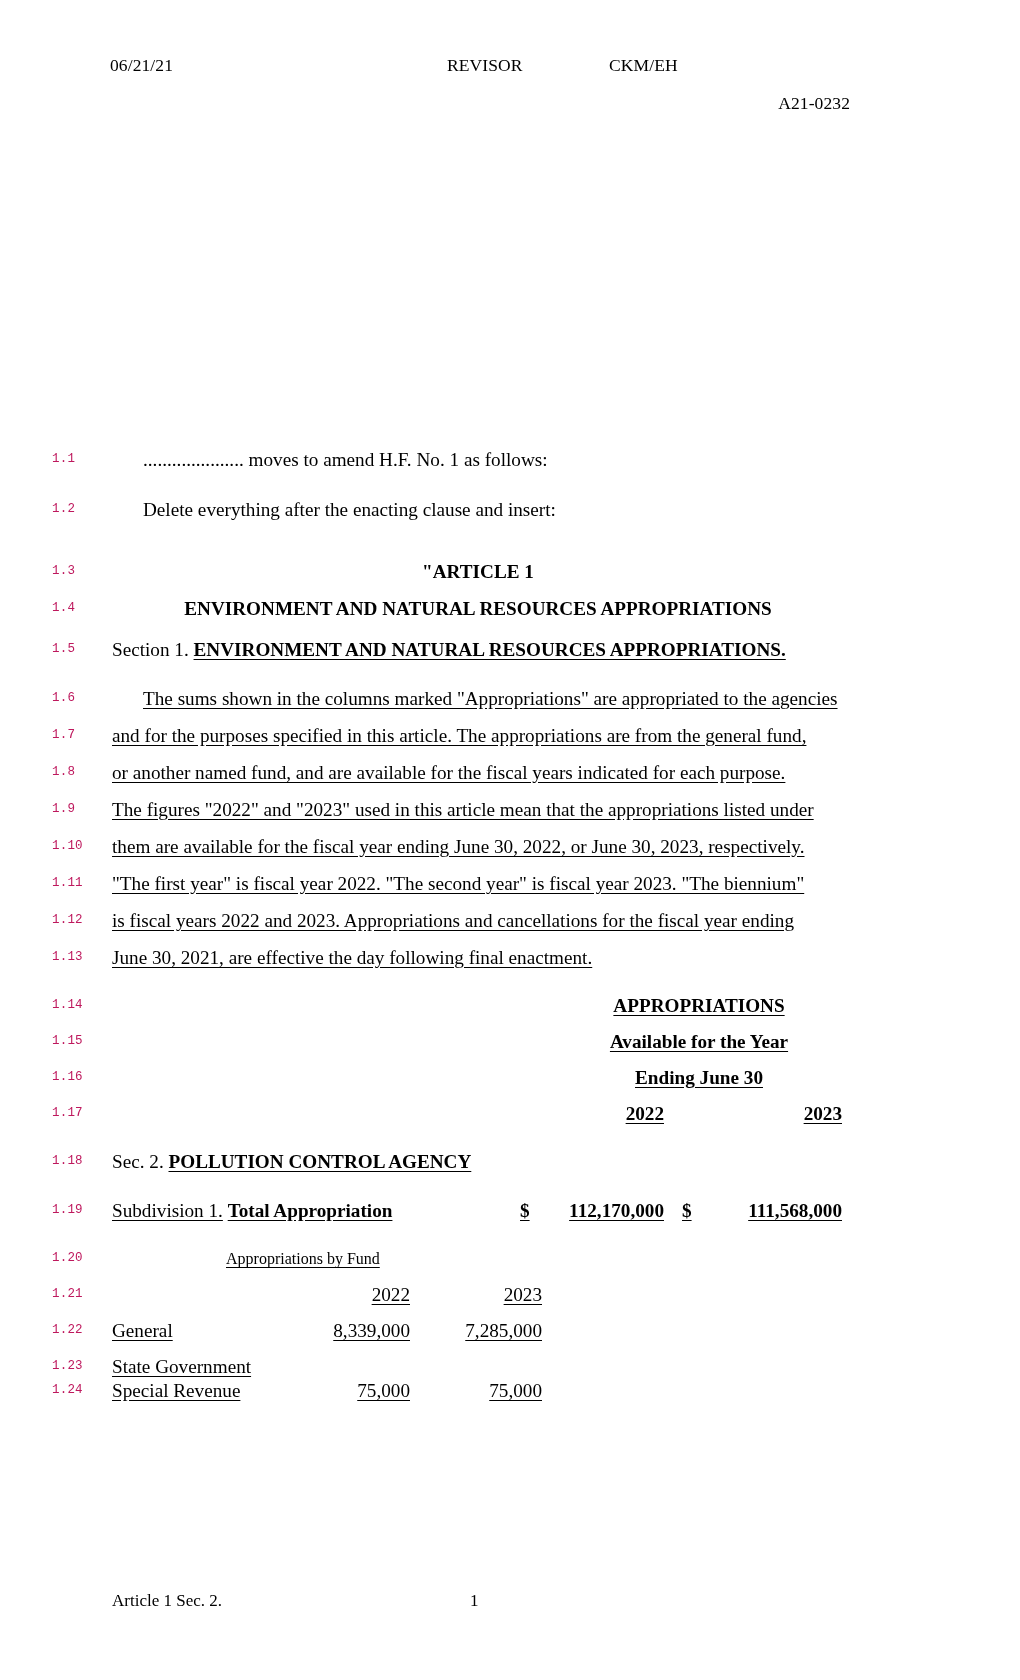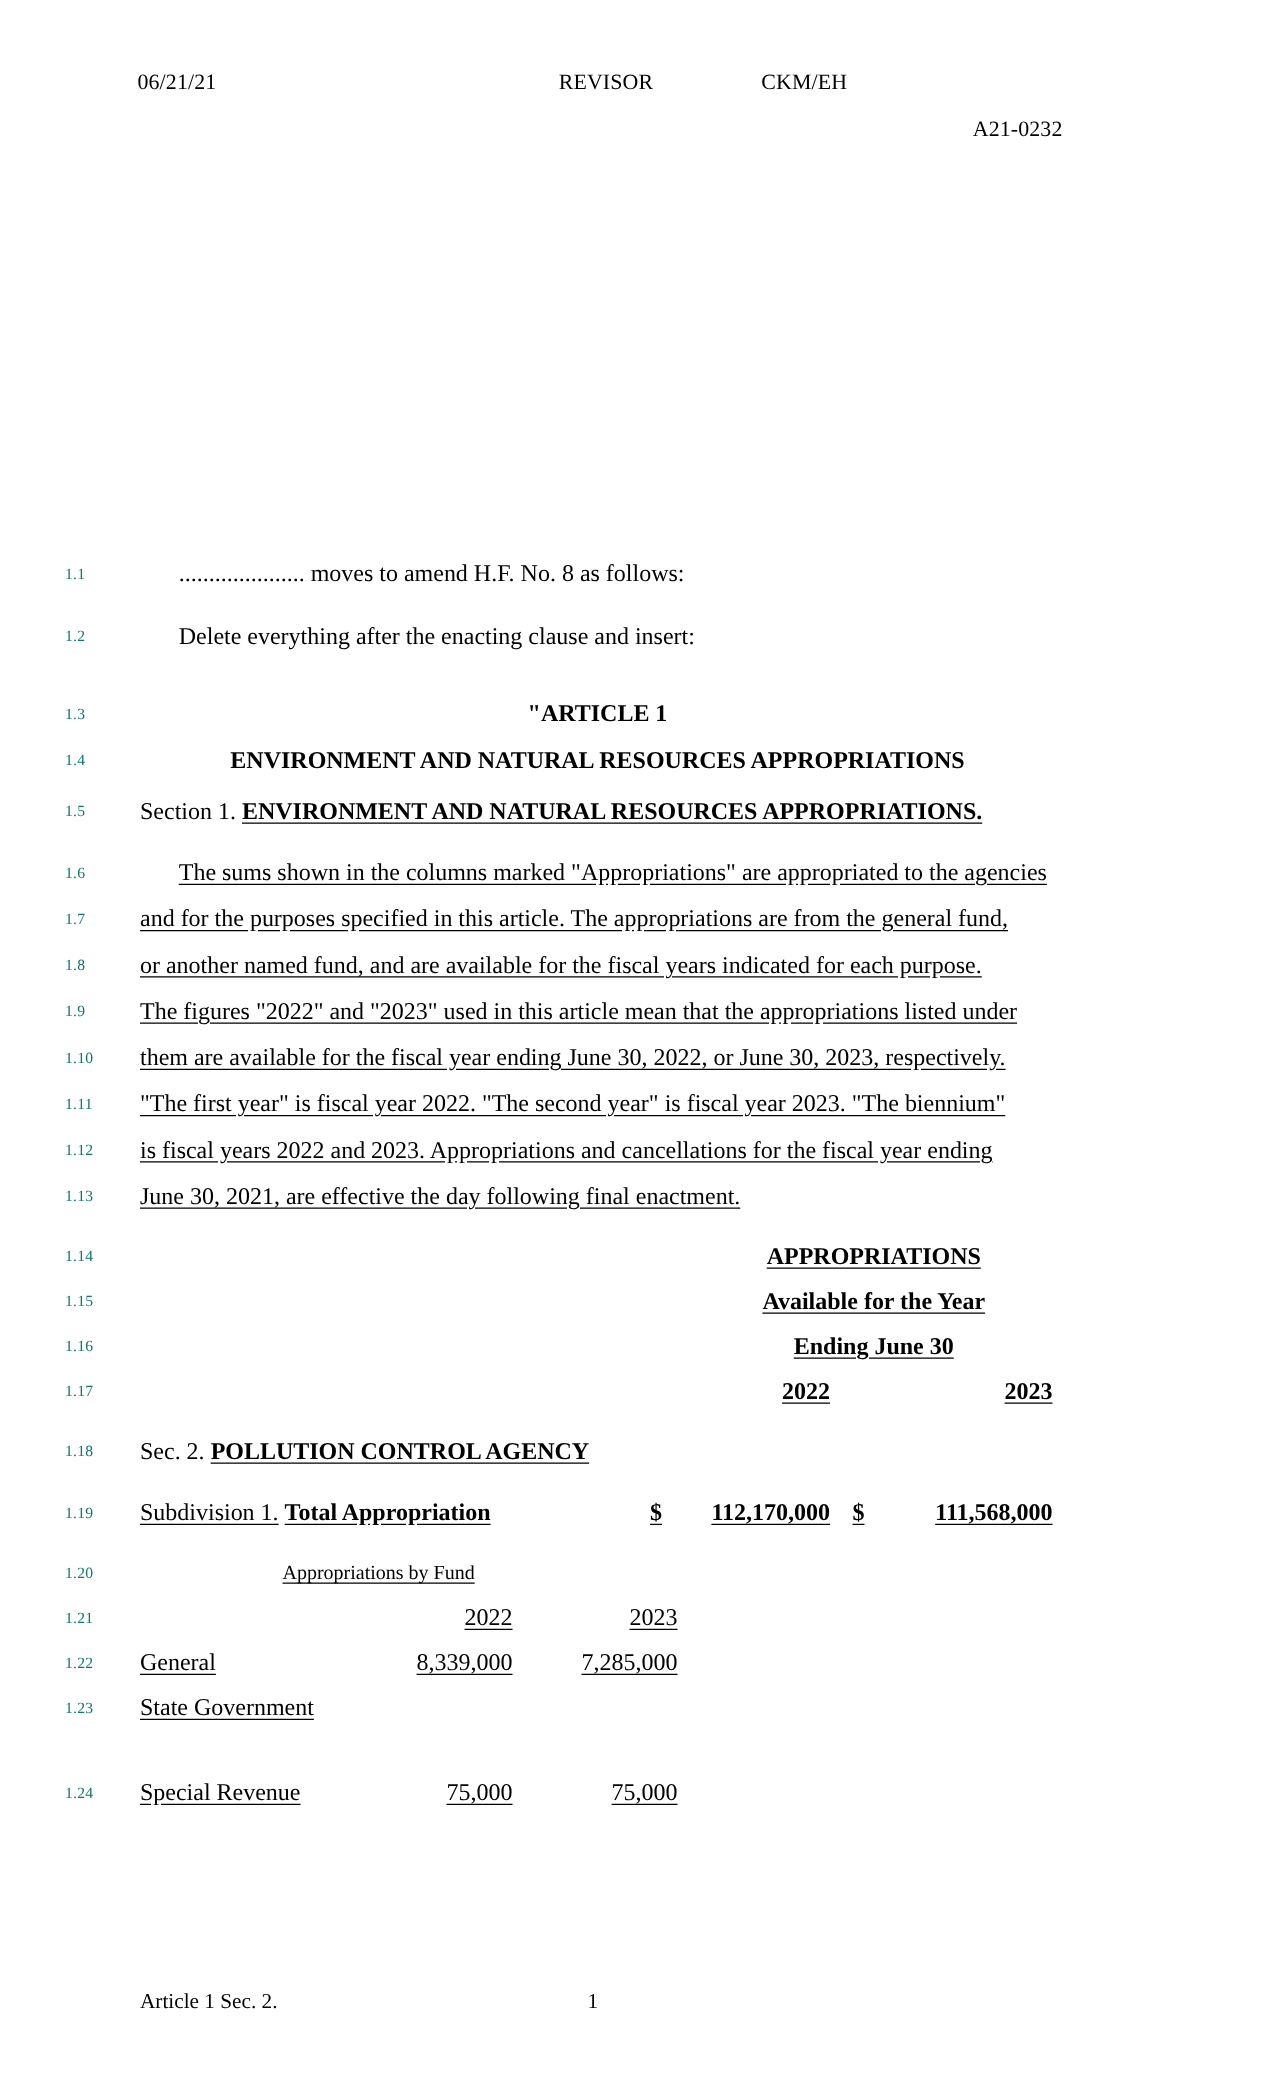--- a/index.html
+++ b/index.html
@@ -50,22 +50,22 @@
     min-height: 20px;
   }
 
   
   .lineno {
     position: absolute;
     left: 52px;
     top: 4px;
     width: 46px;
     font-size: 12.5px;
-    color: #0f766e;
-    font-family: Liberation Serif, serif;
+    color: #be185d;
+    font-family: Liberation Mono, monospace;
     letter-spacing: 0.2px;
   }
 
   
   .txt {
     position: absolute;
     left: 112px;
     top: 0;
     width: 732px;
     font-size: 19.2px;
@@ -181,21 +181,21 @@
     <span class="hdr-date">06/21/21</span>
     <span class="hdr-revisor">REVISOR</span>
     <span class="hdr-initials">CKM/EH</span>
     <span class="hdr-docid">A21-0232</span>
   </div>
 
   <div class="body-block">
 
     <div class="ln" style="height:50px;">
       <span class="lineno">1.1</span>
-      <div class="txt indent">..................... moves to amend H.F. No. 8 as follows:</div>
+      <div class="txt indent">..................... moves to amend H.F. No. 1 as follows:</div>
     </div>
 
     <div class="ln" style="height:62px;">
       <span class="lineno">1.2</span>
       <div class="txt indent">Delete everything after the enacting clause and insert:</div>
     </div>
 
     <div class="ln" style="height:37px;">
       <span class="lineno">1.3</span>
       <div class="txt center b">"ARTICLE 1</div>
@@ -302,21 +302,21 @@
       <div class="fund-label u">General</div>
       <div class="fund-2022 u">8,339,000</div>
       <div class="fund-2023 u">7,285,000</div>
     </div>
 
     <div class="ln" style="height:24px;">
       <span class="lineno">1.23</span>
       <div class="fund-label u">State Government</div>
     </div>
 
-    <div class="ln" style="height:30px;margin-top:44px;">
+    <div class="ln" style="height:30px;">
       <span class="lineno">1.24</span>
       <div class="fund-label u">Special Revenue</div>
       <div class="fund-2022 u">75,000</div>
       <div class="fund-2023 u">75,000</div>
     </div>
 
   </div>
 
   <div class="doc-footer">
     <span class="ft-left">Article 1 Sec. 2.</span>

